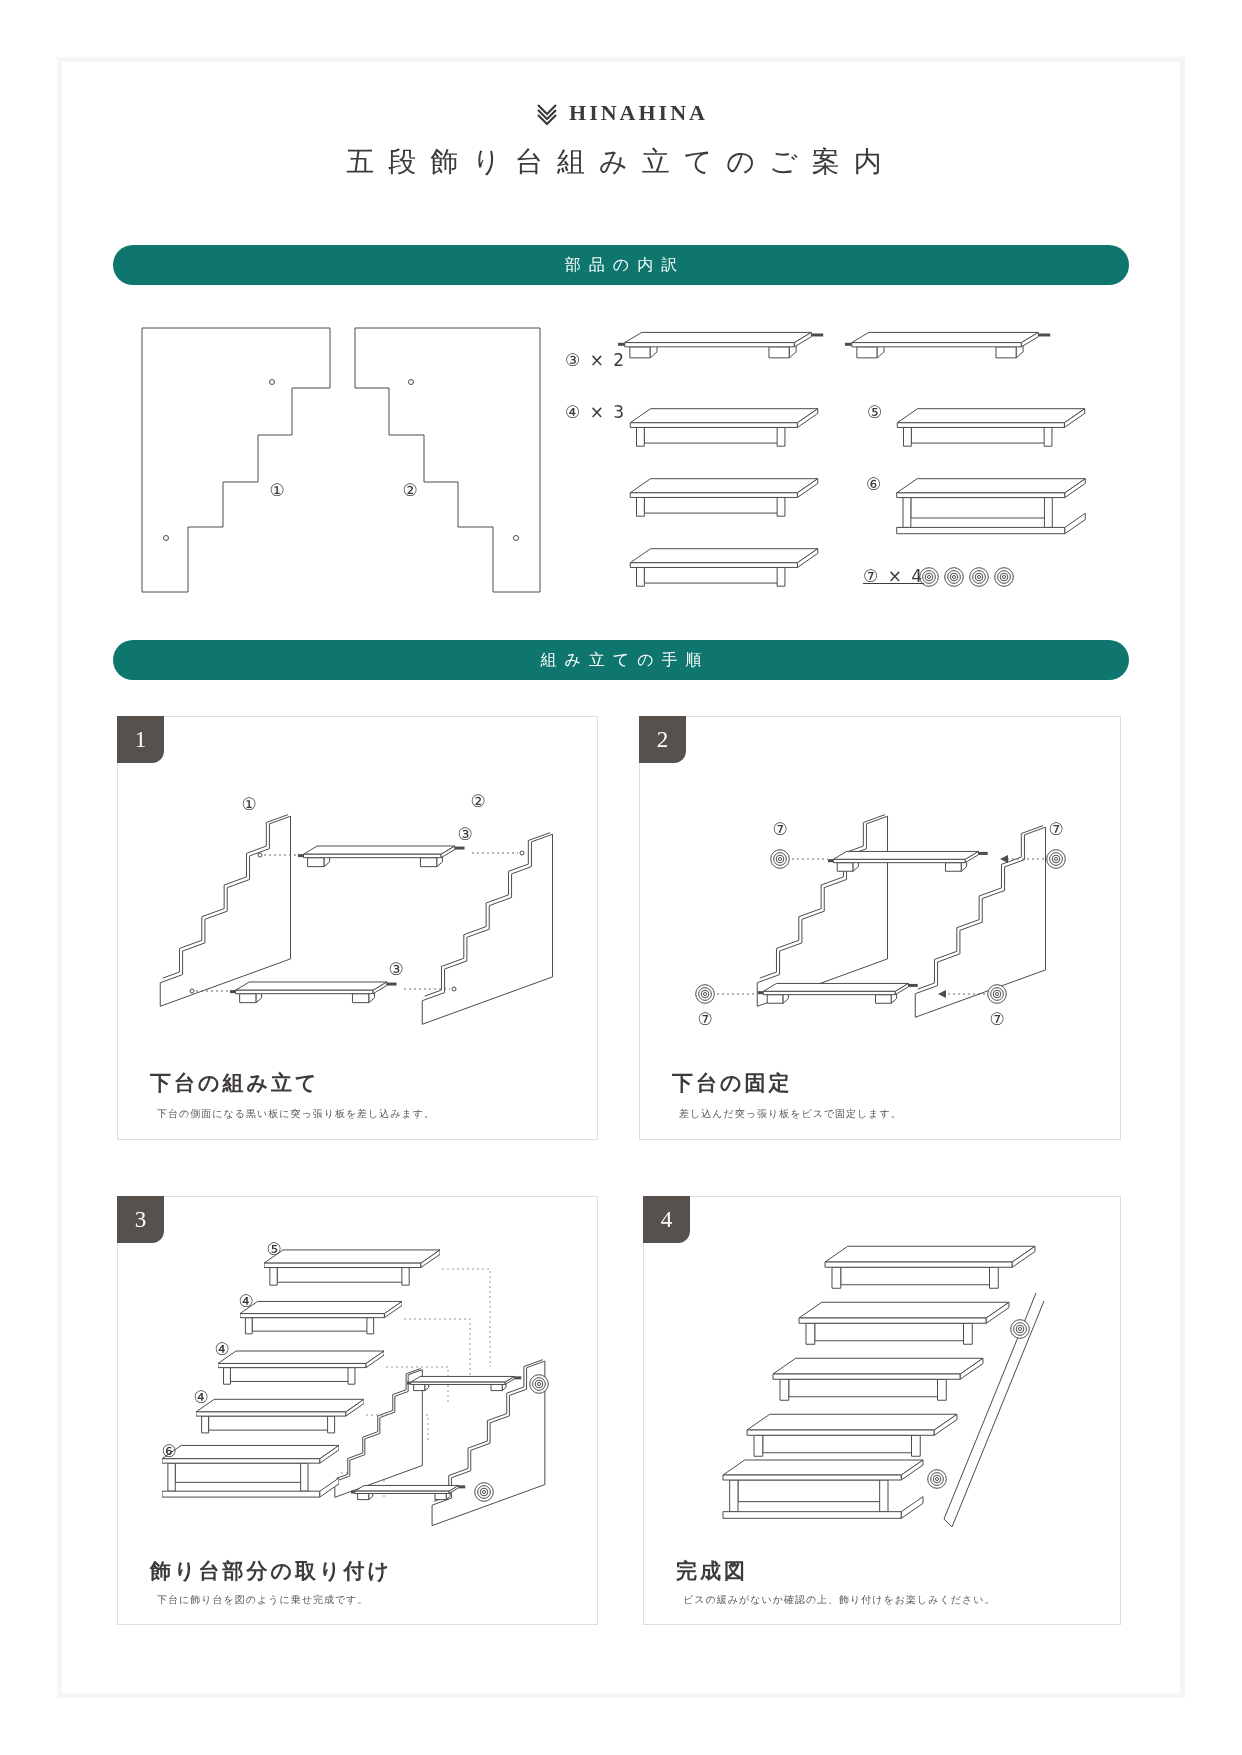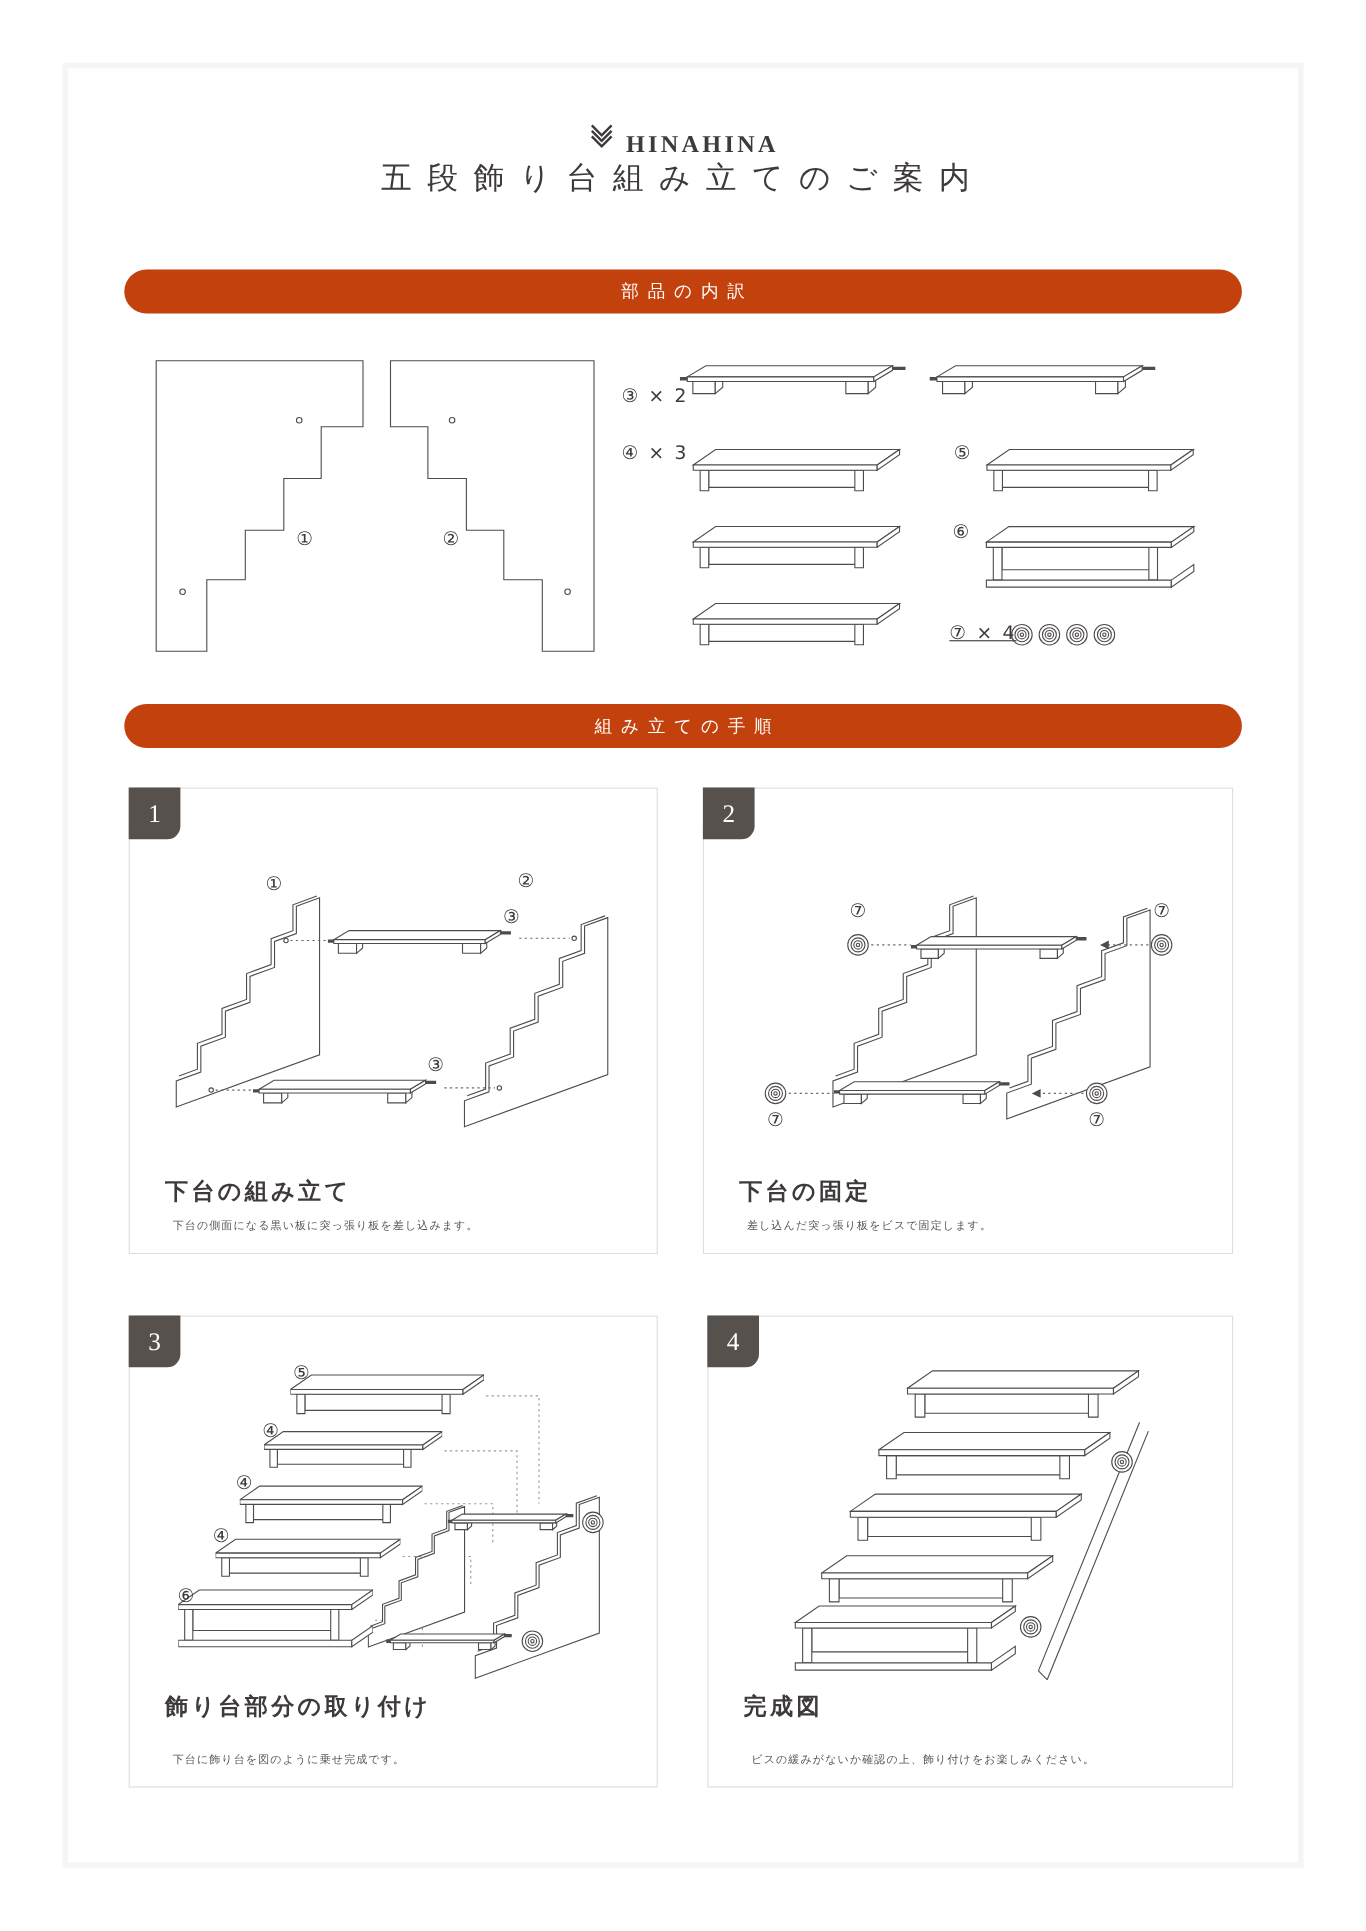--- a/index.html
+++ b/index.html
@@ -1,37 +1,37 @@
 <!DOCTYPE html>
 <html><head>
 <meta charset="utf-8">
 <style>
   html,body{margin:0;padding:0;background:#fff;}
   .page{position:relative;width:1242px;height:1755px;background:#fff;overflow:hidden;
         font-family:"Liberation Serif","DejaVu Serif",serif;color:#3e3a39;}
   .frame{position:absolute;left:57px;top:57px;right:57px;bottom:57px;border:5px solid #f6f5f4;}
   .logo-row{position:absolute;left:0;top:100px;width:100%;display:flex;justify-content:center;align-items:center;gap:9px;}
-  .logo-text{font-size:22px;font-weight:bold;letter-spacing:3px;color:#3e3a39;margin-top:18px;}
+  .logo-text{font-size:22px;font-weight:bold;letter-spacing:3px;color:#3e3a39;}
   .doc-title{position:absolute;left:0;top:143px;width:100%;text-align:center;font-size:28px;
              letter-spacing:14px;box-sizing:border-box;color:#3e3a39;}
-  .sec-bar{position:absolute;left:113px;width:1016px;height:40px;background:#c2410c;border-radius:20px;
+  .sec-bar{position:absolute;left:113px;width:1016px;height:40px;background:#0f766e;border-radius:20px;
            color:#fff;display:flex;align-items:center;justify-content:center;font-size:16px;
            letter-spacing:8px;padding-left:8px;box-sizing:border-box;}
   .bar-parts{top:245px;}
   .bar-steps{top:640px;}
   .parts-area{position:absolute;left:113px;top:288px;width:1016px;height:330px;}
   .parts-area svg.diagram{position:absolute;left:0;top:0;}
   .part-label{position:absolute;font-size:17px;letter-spacing:2px;color:#3e3a39;
               font-family:"DejaVu Sans","Liberation Sans",sans-serif;white-space:nowrap;}
   .step-box{position:absolute;width:481px;height:424px;border:1px solid #e0dedd;background:#fff;box-sizing:border-box;}
   .badge{position:absolute;left:-1px;top:-1px;width:47px;height:47px;background:#57514e;color:#fff;
          display:flex;align-items:center;justify-content:center;font-size:23px;border-radius:0 0 12px 0;}
   .step-title{position:absolute;left:32px;top:352px;font-size:21px;font-weight:bold;letter-spacing:3px;color:#3e3a39;}
   .step-desc{position:absolute;left:39px;top:390px;font-size:10px;letter-spacing:1px;color:#5a5551;}
-  .row2 .step-title{top:340px;}
+  .row2 .step-title{top:360px;}
   .row2 .step-desc{top:396px;}
   .diagram{position:absolute;}
   .callout{position:absolute;width:22px;height:22px;font-size:17px;line-height:22px;text-align:center;
            color:#3e3a39;font-family:"DejaVu Sans","Liberation Sans",sans-serif;}
   svg *{shape-rendering:geometricPrecision;}
 </style>
 </head>
 <body>
 
 <svg width="0" height="0" style="position:absolute" aria-hidden="true">

